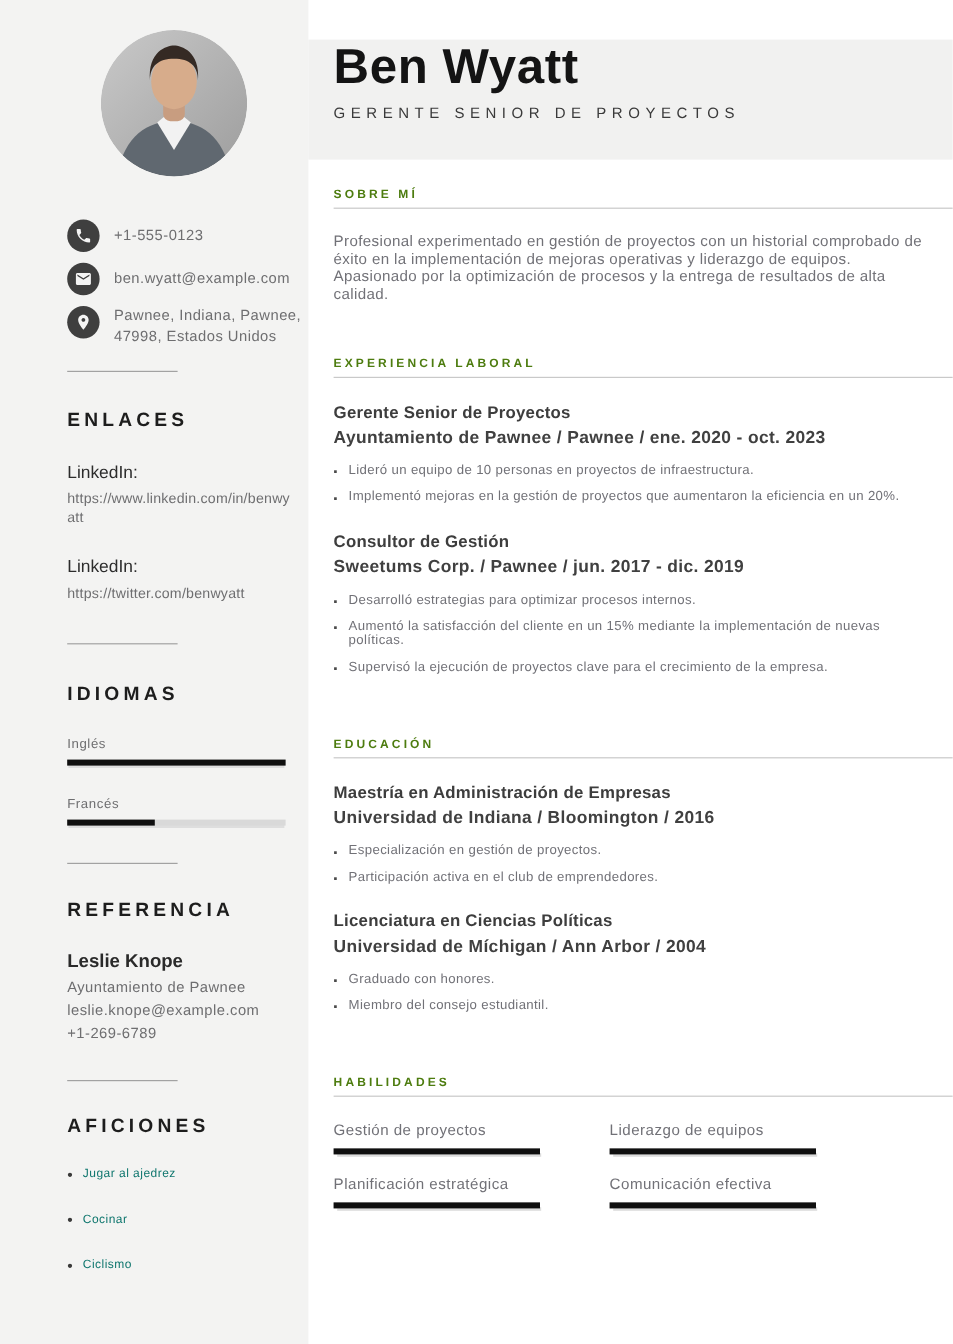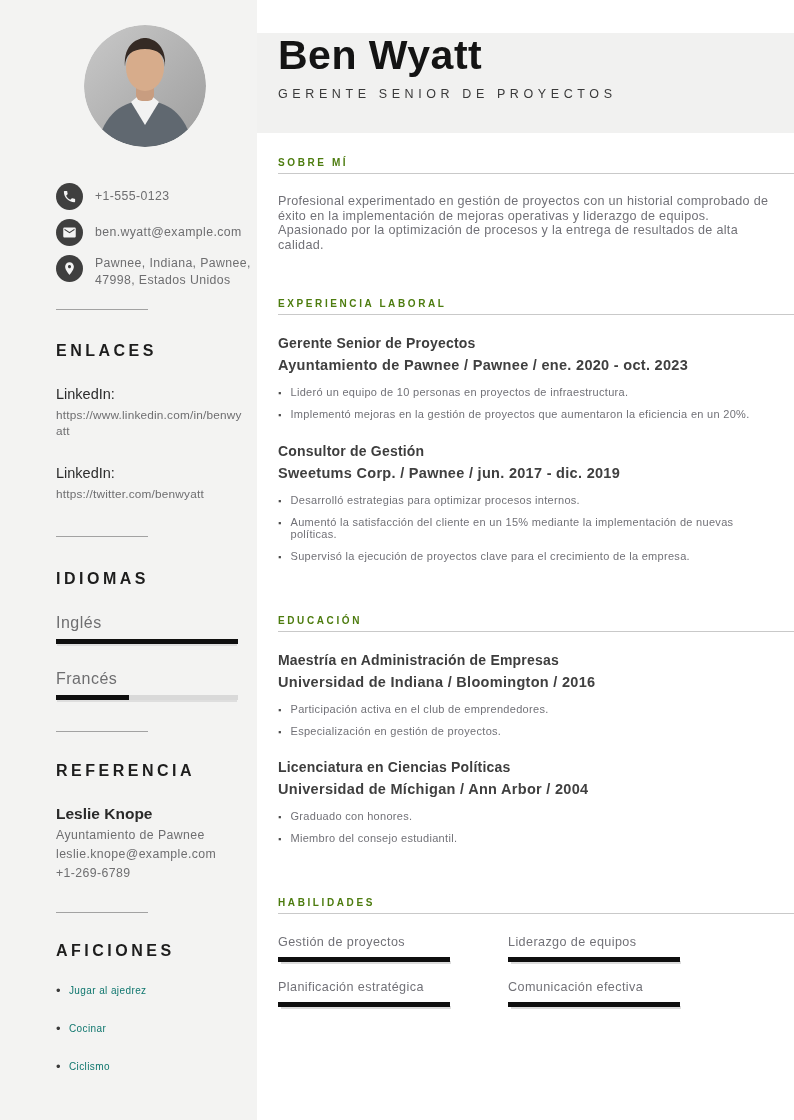--- a/index.html
+++ b/index.html
@@ -21,21 +21,21 @@
   .side-rule { width:92px; height:1px; background:#a2a2a2; border:none; }
   .rule-1 { margin:21px 0 0 0; }
   .side-h { font-size:16px; font-weight:bold; letter-spacing:3.5px; color:#1d1d1d; }
   .links-h { margin-top:32px; }
   .link-blk { margin-top:26px; }
   .link-label { font-size:14.5px; font-weight:normal; color:#2c2c2c; }
   .link-url { margin-top:6px; font-size:11.8px; color:#6e6e70; line-height:1.3; width:192px; word-break:break-all; letter-spacing:.2px; }
   .rule-2 { margin-top:34px; }
   .lang-h { margin-top:33px; }
   .lang-row { margin-top:26px; width:182px; }
-  .lang-name { font-size:16px; color:#6e6e70; letter-spacing:.5px; }
+  .lang-name { font-size:11px; color:#6e6e70; letter-spacing:.5px; }
   .lang-track { margin-top:7px; width:100%; height:5px; background:#d9d9d9; box-shadow:0 3px 0 -1px #dedede; }
   .lang-fill { height:100%; background:#0f0f0f; }
   .rule-3 { margin-top:31px; }
   .ref-h { margin-top:30px; }
   .ref-name { margin-top:25px; font-size:15.5px; font-weight:bold; color:#2a2a2a; }
   .ref-line { margin-top:5px; font-size:12.3px; color:#6e6e70; letter-spacing:.4px; }
   .rule-4 { margin-top:32px; }
   .hob-h { margin-top:29px; }
   .hobby { display:flex; align-items:center; margin-top:23px; font-size:10px; color:#0f766e; letter-spacing:.4px; }
   .hobby::before { content:"•"; color:#3a3a3a; margin-right:8px; font-size:13px; }
@@ -201,22 +201,22 @@
     </div>
   </section>
 
   <section class="section sec-edu">
     <div class="sec-h">EDUCACIÓN</div>
 
     <div class="entry">
       <div class="e-title">Maestría en Administración de Empresas</div>
       <div class="e-meta">Universidad de Indiana / Bloomington / 2016</div>
       <ul class="blist">
+        <li>Especialización en gestión de proyectos.</li>
         <li>Participación activa en el club de emprendedores.</li>
-        <li>Especialización en gestión de proyectos.</li>
       </ul>
     </div>
 
     <div class="entry">
       <div class="e-title">Licenciatura en Ciencias Políticas</div>
       <div class="e-meta">Universidad de Míchigan / Ann Arbor / 2004</div>
       <ul class="blist">
         <li>Graduado con honores.</li>
         <li>Miembro del consejo estudiantil.</li>
       </ul>

